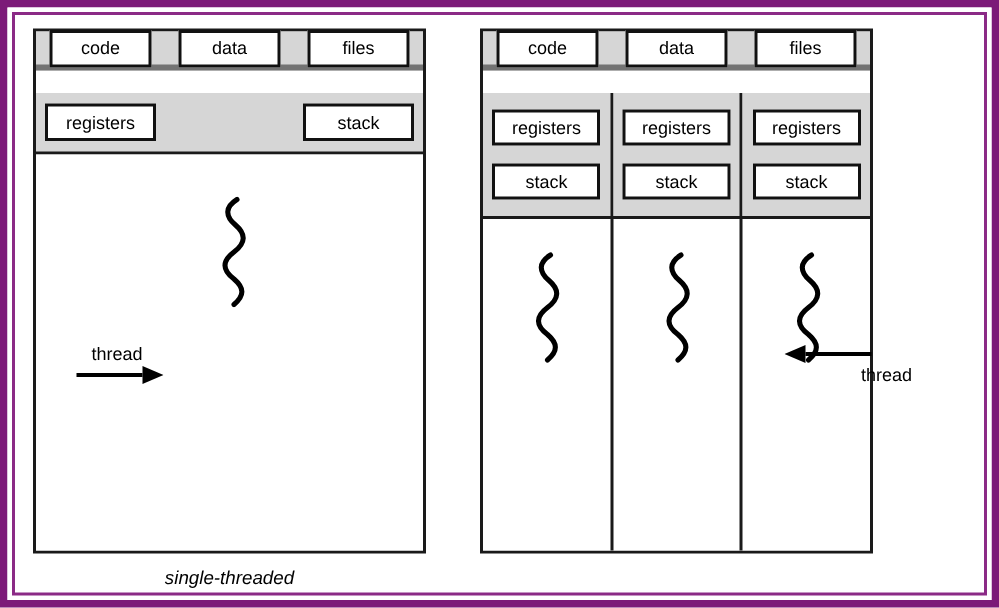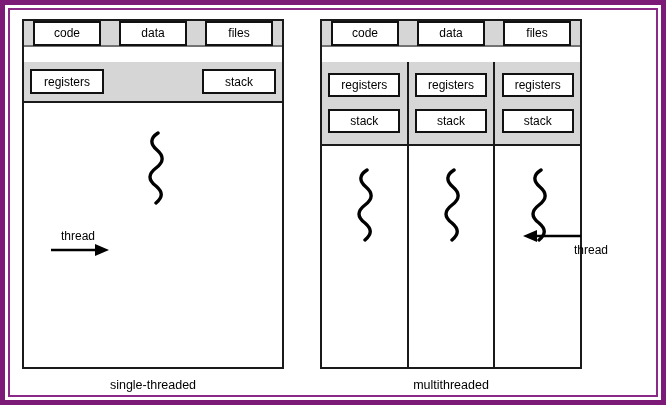--- a/index.html
+++ b/index.html
@@ -63,21 +63,21 @@
     left: 0;
     width: 100%;
     box-sizing: border-box;
     background: #d6d6d6;
   }
 
   
   .row-shared {
     top: 0;
     height: 26px;
-    border-bottom: 2px solid #737373;
+    border-bottom: 4px solid #737373;
     display: flex;
     align-items: center;
     justify-content: space-around;
   }
 
   
   #single-row-thread {
     top: 41px;
     height: 41px;
     border-bottom: 2px solid #1a1a1a;
@@ -172,21 +172,21 @@
   .arrow-svg { display: block; }
 
   
   .caption {
     position: absolute;
     font-size: 12.5px;
     color: #000000;
     text-align: center;
     white-space: nowrap;
   }
-  #caption-single { left: 22px;  top: 378px; width: 262px; }
+  #caption-single { left: 22px;  top: 378px; width: 262px; font-style: italic; }
   #caption-multi  { left: 320px; top: 378px; width: 262px; }
 </style>
 </head>
 <body>
 
 <div id="stage">
 
   <div id="frame-outer"></div>
   <div id="frame-gap"></div>
   <div id="frame-inner"></div>
@@ -267,15 +267,14 @@
 
   <div class="annot" id="annot-multi">
     <svg class="arrow-svg" width="62" height="14" viewBox="0 0 62 14" style="margin-left:-62px;">
       <line x1="14" y1="7" x2="58" y2="7" stroke="#000000" stroke-width="2.6"></line>
       <polygon points="14,1 0,7 14,13" fill="#000000"></polygon>
     </svg>
     <span class="annot-text" style="margin-left:12px;">thread</span>
   </div>
 
   <div class="caption" id="caption-single">single-threaded</div>
-  <div class="caption" id="caption-multi">multithreaded</div>
 
 </div>
 
 </body></html>

